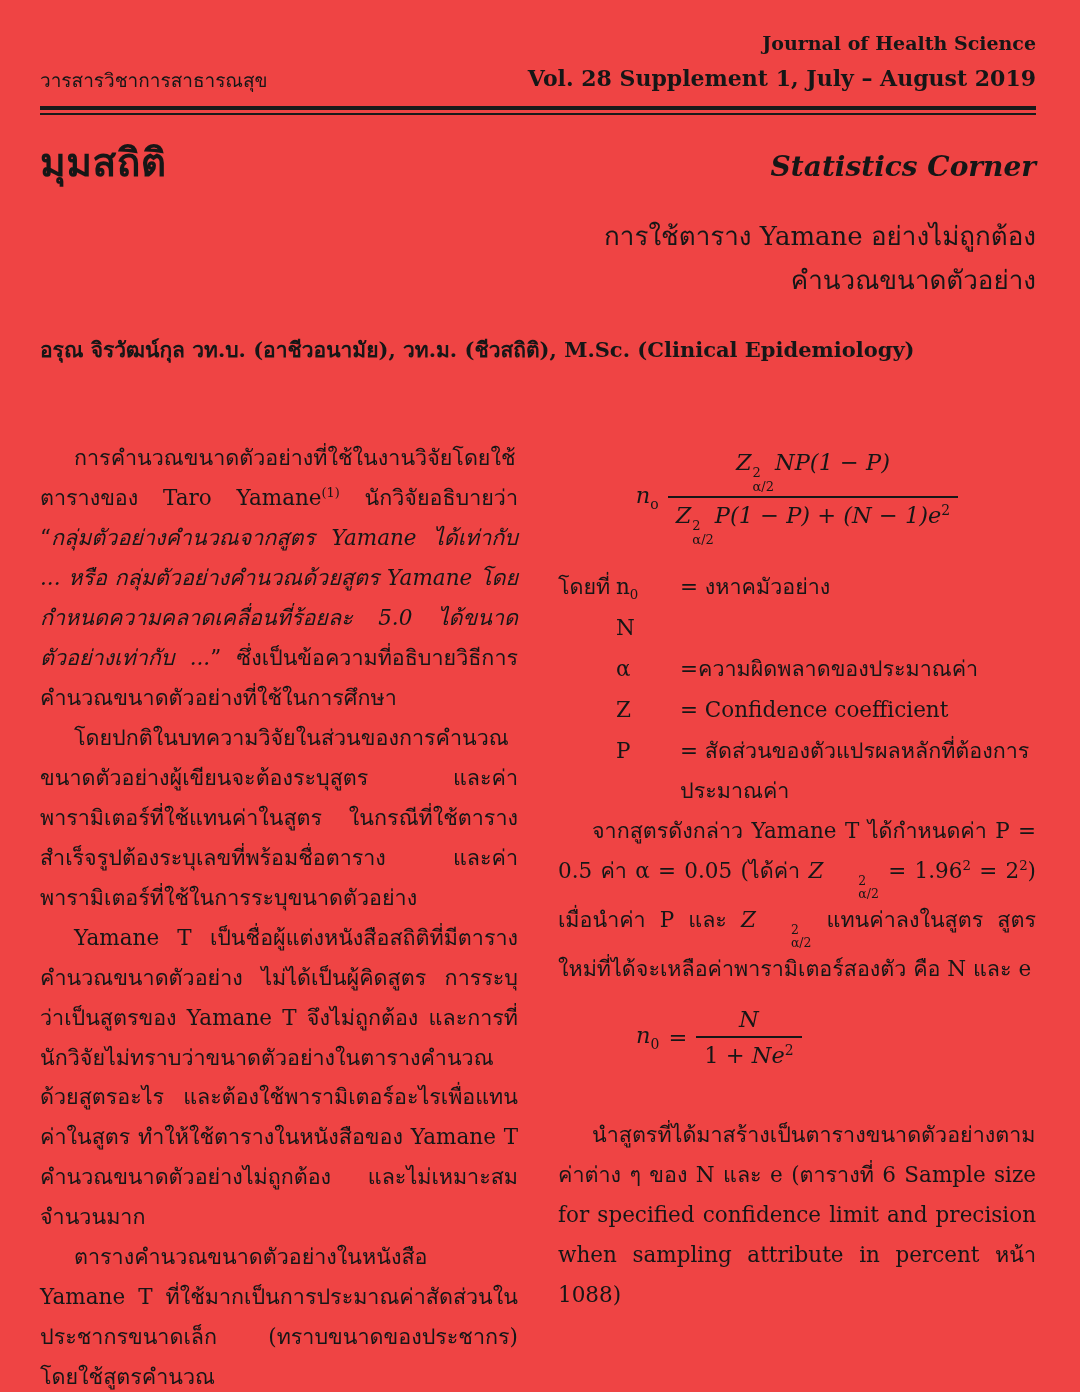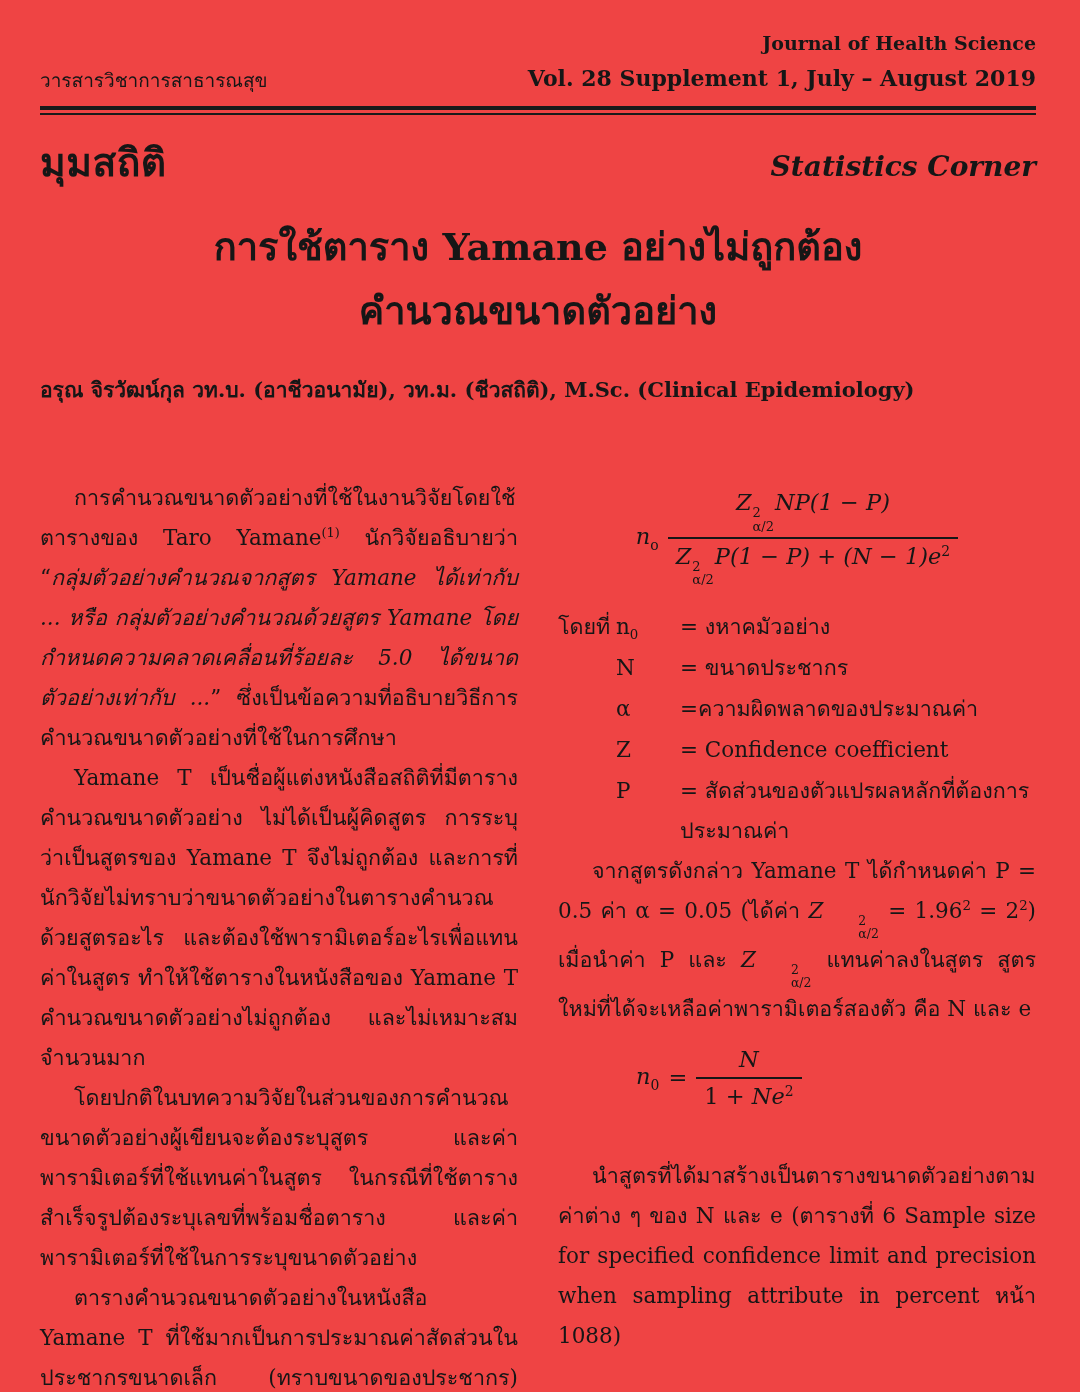--- a/index.html
+++ b/index.html
@@ -15,21 +15,21 @@
   .mast-left .l2{font-size:23px;line-height:1.4;margin-top:5px;}
   .mast-right{text-align:right;font-weight:bold;}
   .mast-right .l1{font-size:19px;line-height:1.4;}
   .mast-right .l2{font-size:22px;line-height:1.4;margin-top:6px;}
   .rule{margin-top:13px;height:3px;border-top:4px solid #1a1a1a;border-bottom:2px solid #1a1a1a;}
   
   .section-row{display:flex;justify-content:space-between;align-items:baseline;margin-top:16px;}
   .sec-th{font-weight:bold;font-size:39px;letter-spacing:.5px;}
   .sec-en{font-weight:bold;font-style:italic;font-size:28px;}
   
-  .title{margin:22px 0 0;text-align:center;font-weight:bold;font-size:38px;line-height:1.68;}
+  .title{margin:22px 0 0;text-align:right;font-weight:normal;font-size:26px;line-height:1.68;}
   .author{margin-top:30px;font-weight:bold;font-size:21px;}
   
   .columns{display:flex;gap:40px;margin-top:72px;}
   .col{width:478px;font-size:21.5px;line-height:1.86;text-align:justify;
        overflow-wrap:anywhere;}
   .para{margin:0;text-indent:34px;}
   .quote{font-style:italic;}
   sup.ref{font-size:0.60em;line-height:0;vertical-align:super;}
   sup.pw{font-size:0.62em;line-height:0;vertical-align:super;}
   i{font-style:italic;}
@@ -78,22 +78,22 @@
   </div>
 
   <h1 class="title"><span>การใช้ตาราง Yamane อย่างไม่ถูกต้อง</span><br><span>คำนวณขนาดตัวอย่าง</span></h1>
 
   <div class="author">อรุณ จิรวัฒน์กุล วท.บ. (อาชีวอนามัย), วท.ม. (ชีวสถิติ), M.Sc. (Clinical Epidemiology)</div>
 
   <div class="columns">
 
     <div class="col col-left">
       <p class="para"><span>การคำนวณ​ขนาดตัวอย่าง​ที่ใช้​ในงานวิจัย​โดยใช้ตาราง​ของ Taro Yamane</span><sup class="ref">(1)</sup><span> นักวิจัยอธิบายว่า </span><span>“</span><span class="quote">กลุ่มตัวอย่าง​คำนวณ​จากสูตร Yamane ได้เท่ากับ ... หรือ กลุ่มตัวอย่าง​คำนวณ​ด้วยสูตร Yamane โดย​กำหนด​ความคลาด​เคลื่อน​ที่​ร้อยละ 5.0 ได้​ขนาดตัวอย่าง​เท่ากับ ...</span><span>”</span><span> ซึ่งเป็น​ข้อความ​ที่​อธิบาย​วิธีการ​คำนวณ​ขนาดตัวอย่าง​ที่ใช้​ในการศึกษา</span></p>
+      <p class="para">โดยปกติ​ในบทความวิจัย​ในส่วนของ​การคำนวณ​ขนาด​ตัวอย่าง​ผู้เขียน​จะต้อง​ระบุสูตร และ​ค่าพารามิเตอร์​ที่ใช้​แทนค่า​ในสูตร ในกรณี​ที่ใช้​ตาราง​สำเร็จรูป​ต้อง​ระบุ​เลขที่​พร้อม​ชื่อตาราง และ​ค่าพารามิเตอร์​ที่ใช้​ในการ​ระบุ​ขนาด​ตัวอย่าง</p>
       <p class="para">Yamane T เป็นชื่อ​ผู้แต่ง​หนังสือ​สถิติ​ที่มี​ตาราง​คำนวณ​ขนาดตัวอย่าง ไม่ได้​เป็น​ผู้คิดสูตร การระบุ​ว่าเป็น​สูตรของ Yamane T จึง​ไม่ถูกต้อง และ​การที่​นักวิจัย​ไม่​ทราบว่า​ขนาดตัวอย่าง​ในตาราง​คำนวณ​ด้วย​สูตรอะไร และ​ต้องใช้​พารามิเตอร์​อะไร​เพื่อ​แทนค่า​ในสูตร ทำให้ใช้​ตาราง​ในหนังสือ​ของ Yamane T คำนวณ​ขนาดตัวอย่าง​ไม่ถูกต้อง และ​ไม่เหมาะสม​จำนวนมาก</p>
-      <p class="para">โดยปกติ​ในบทความวิจัย​ในส่วนของ​การคำนวณ​ขนาด​ตัวอย่าง​ผู้เขียน​จะต้อง​ระบุสูตร และ​ค่าพารามิเตอร์​ที่ใช้​แทนค่า​ในสูตร ในกรณี​ที่ใช้​ตาราง​สำเร็จรูป​ต้อง​ระบุ​เลขที่​พร้อม​ชื่อตาราง และ​ค่าพารามิเตอร์​ที่ใช้​ในการ​ระบุ​ขนาด​ตัวอย่าง</p>
       <p class="para">ตาราง​คำนวณ​ขนาดตัวอย่าง​ในหนังสือ Yamane T ที่​ใช้มาก​เป็นการ​ประมาณค่า​สัดส่วน​ในประชากร​ขนาดเล็ก (ทราบ​ขนาด​ของ​ประชากร) โดยใช้​สูตรคำนวณ</p>
     </div>
 
     <div class="col col-right">
 
       <div class="formula f1">
         <span class="f-lhs"><i>n</i><sub>o</sub></span>
         <span class="frac">
           <span class="num"><i>Z</i><span class="supsub">
                 <span class="ss-sup">2</span>
@@ -108,21 +108,20 @@
 
       <div class="defs">
         <div class="def-row">
           <span class="def-lead">โดยที่</span>
           <span class="def-sym"><span>n</span><sub>0</sub></span>
           <span class="def-text">= งหาคมัวอย่าง</span>
         </div>
         <div class="def-row">
           <span class="def-lead"></span>
           <span class="def-sym"><span>N</span><sub></sub></span>
-          <span class="def-text">= ขนาดประชากร</span>
         </div>
         <div class="def-row">
           <span class="def-lead"></span>
           <span class="def-sym"><span>α</span><sub></sub></span>
           <span class="def-text">=ความผิดพลาด​ของ​ประมาณค่า</span>
         </div>
         <div class="def-row">
           <span class="def-lead"></span>
           <span class="def-sym"><span>Z</span><sub></sub></span>
           <span class="def-text">= Confidence coefficient</span>

